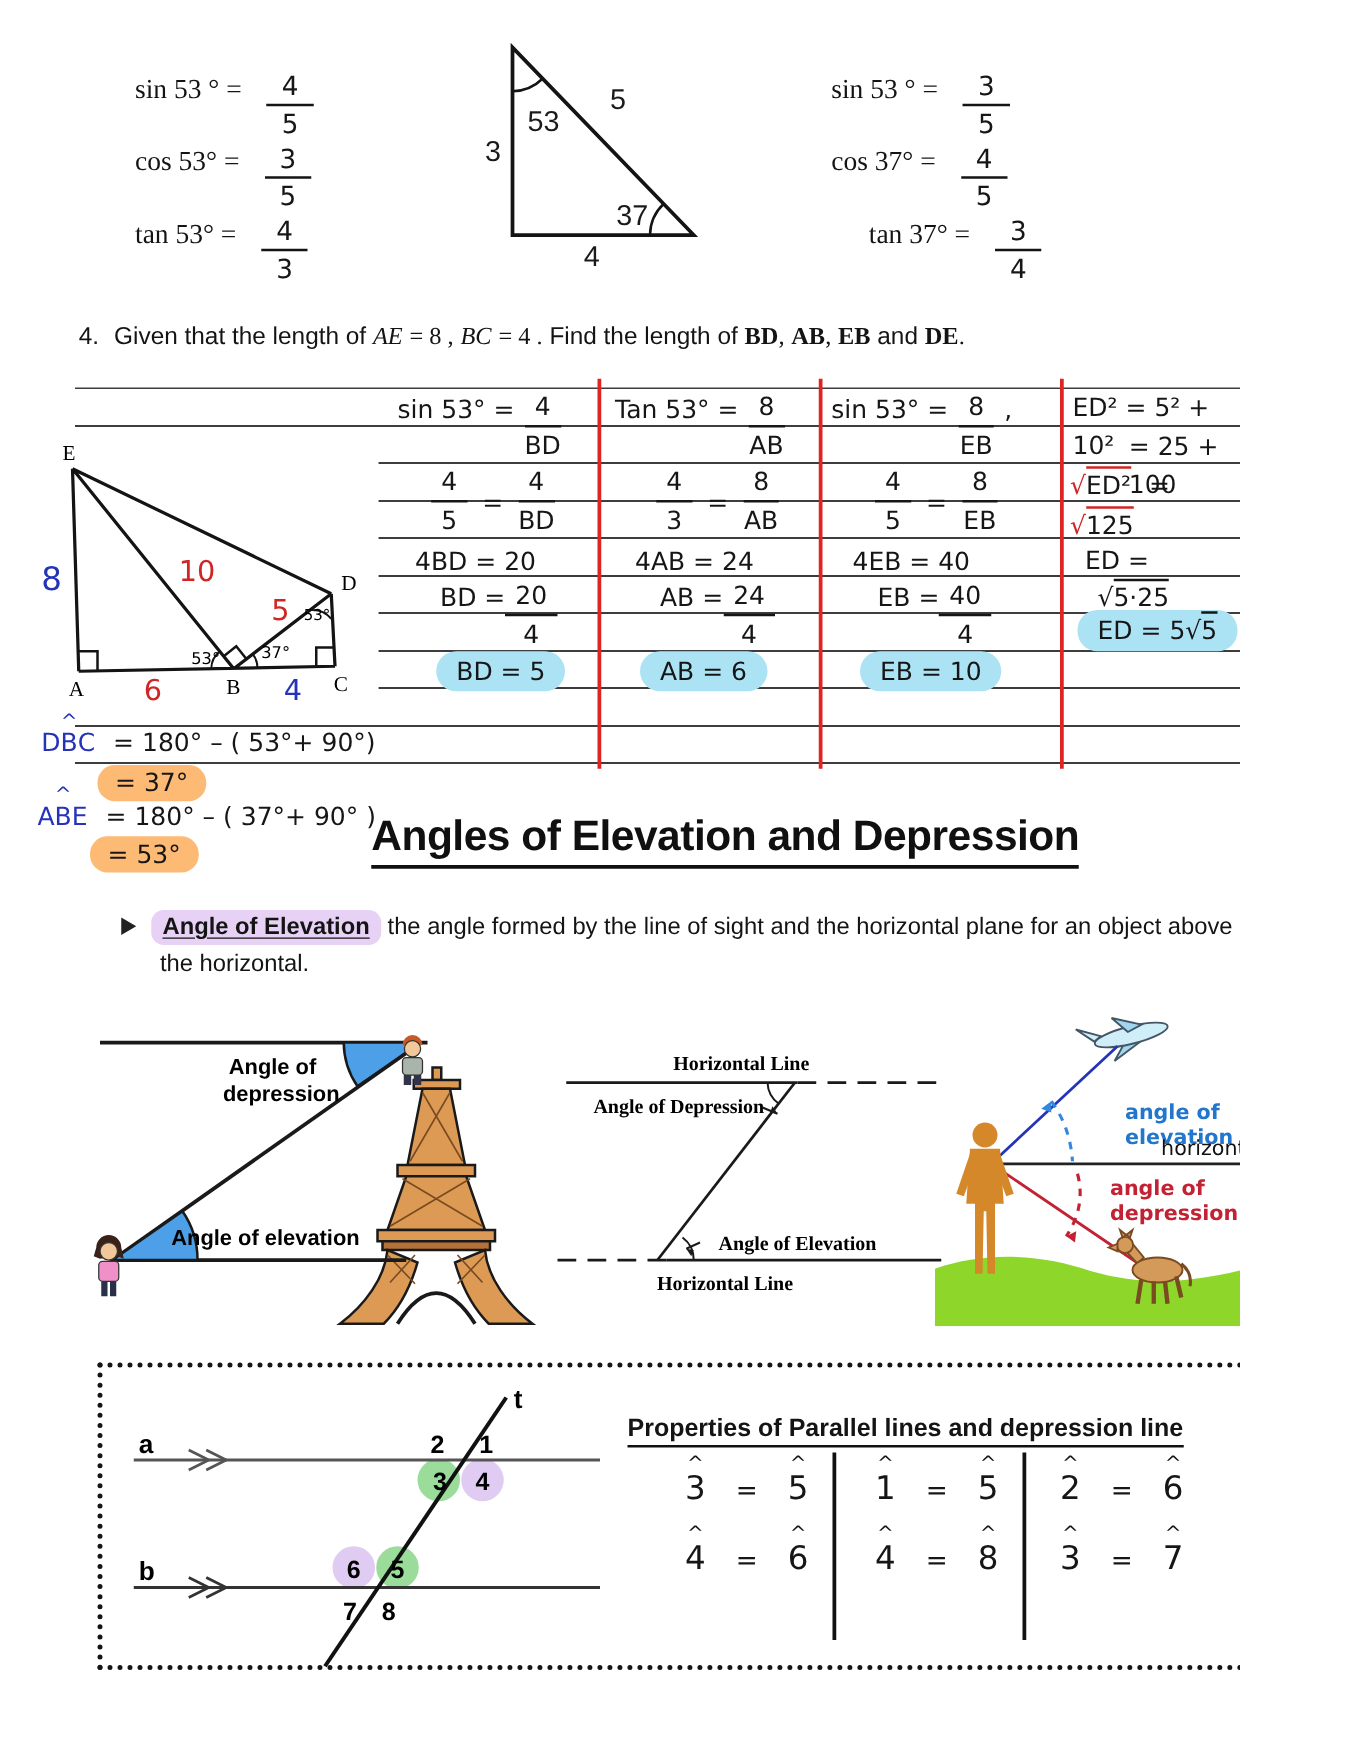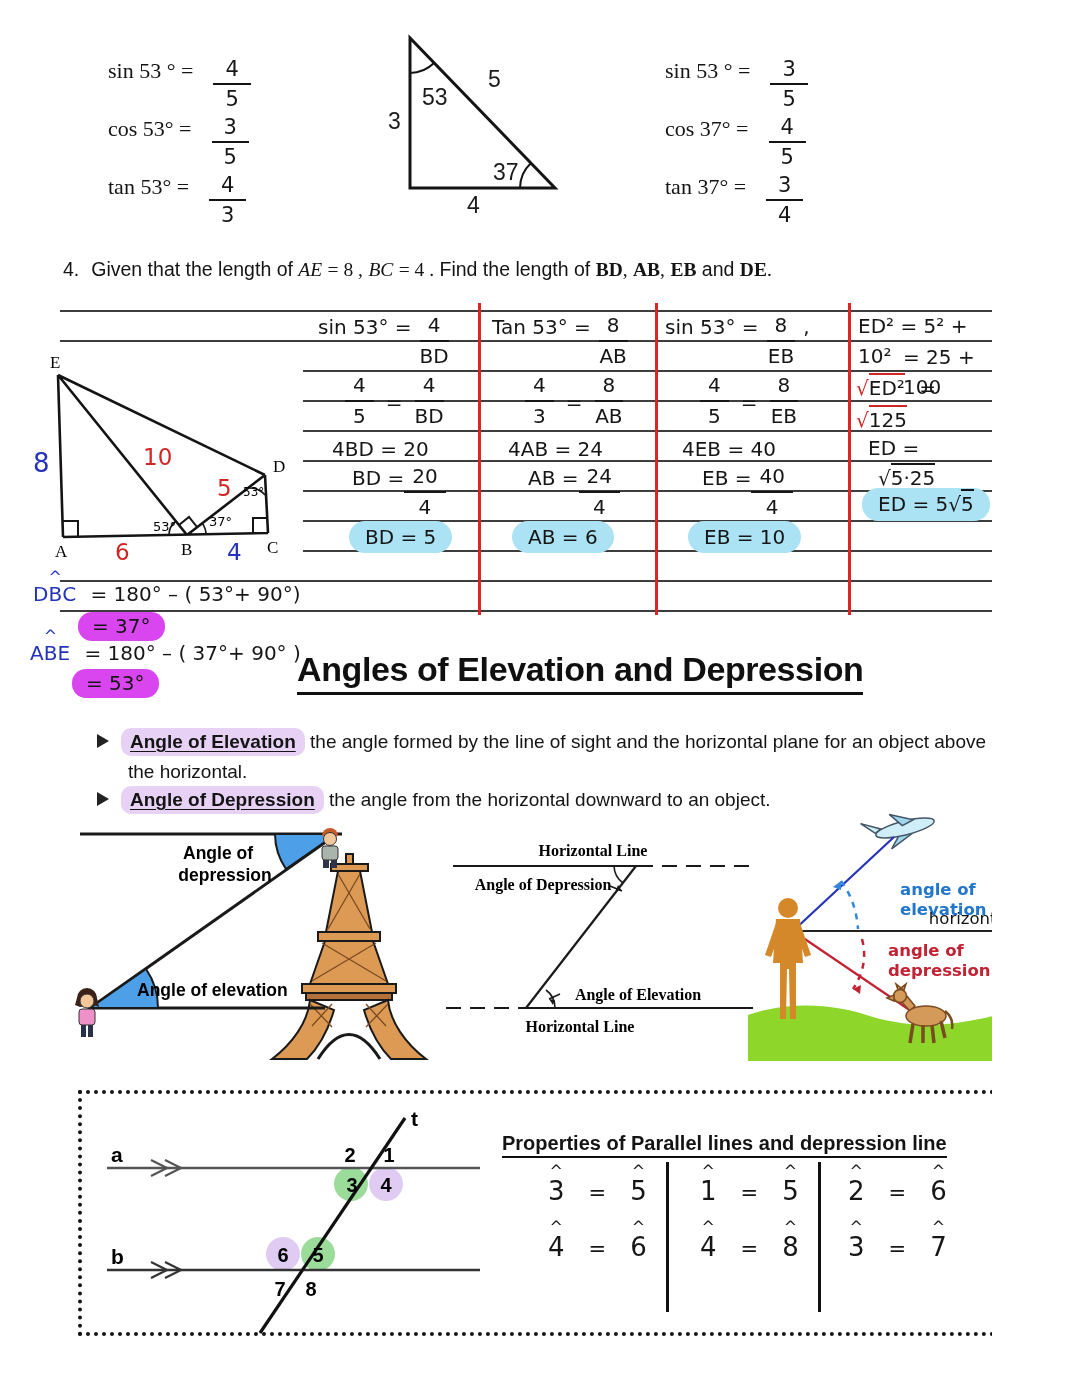--- a/index.html
+++ b/index.html
@@ -25,21 +25,21 @@
   .w{position:absolute;font-family:"DejaVu Sans",sans-serif;font-size:20px;color:#161616;}
   .headrow{display:flex;align-items:flex-start;gap:8px;}
   .headrow .lab{line-height:30px;}
   .wfrac .n{display:block;text-align:center;padding:0 8px 1px;border-bottom:2.5px solid #161616;line-height:27px;}
   .wfrac .d{display:block;text-align:center;line-height:29px;}
   .fraceq{display:flex;align-items:center;gap:12px;}
   .eqmid{line-height:56px;}
   .solrow{display:flex;align-items:flex-start;}
   .solrow .lab{line-height:30px;}
   .hl-cyan{background:#abe3f4;border-radius:16px;padding:3px 16px;display:inline-block;}
-  .hl-green{background:#d946ef;border-radius:14px;padding:2px 14px;display:inline-block;}
+  .hl-green{background:#fdba74;border-radius:14px;padding:2px 14px;display:inline-block;}
   .hl-purple{background:#e7d2f6;border-radius:10px;padding:1px 9px;display:inline-block;}
   .radbar-r{border-top:2.5px solid #d02525;padding-top:1px;}
   .radbar-k{border-top:2.5px solid #161616;padding-top:1px;}
   
   .hatwrap{position:relative;display:inline-block;}
   .hatmark{position:absolute;top:-13px;left:50%;transform:translateX(-50%);
            font-size:16px;line-height:1;}
   
   #heading{font-size:34px;font-weight:bold;letter-spacing:-0.4px;color:#101010;
            border-bottom:3.5px solid #101010;padding-bottom:3px;}
@@ -104,21 +104,21 @@
         <span class="d">5</span>
       </span>
   </div>
   <div class="abs trigrow" style="left:665px;top:114px">
     <span class="serif tlabel">cos 37° =</span>
     <span class="frac hw">
         <span class="n">4</span>
         <span class="d">5</span>
       </span>
   </div>
-  <div class="abs trigrow" style="left:665px;top:172px">
+  <div class="abs trigrow" style="left:695px;top:172px">
     <span class="serif tlabel">tan 37° =</span>
     <span class="frac hw">
         <span class="n">3</span>
         <span class="d">4</span>
       </span>
   </div>
 
   <div class="abs" style="left:63px;top:258px;width:980px;font-size:19.5px">
     <span style="margin-right:12px">4.</span><span>Given that the length of</span>
     <span class="serif" style="font-style:italic">AE</span>
@@ -274,25 +274,20 @@
   <div class="w hl-green" style="left:72px;top:669px;font-size:20px;line-height:25px">=  53°</div>
 
   <div id="heading" class="abs" style="left:297px;top:650px">Angles of Elevation and Depression</div>
 
   <div class="abs bullet" style="left:97px;top:728px;width:940px">
     <span class="tri-icon"></span>
     <span><span class="hl-purple term">Angle of Elevation</span>
       <span>the angle formed by the line of sight and the horizontal plane for an object above</span></span>
   </div>
   <div class="abs" style="left:128px;top:761px;font-size:19px">the horizontal.</div>
-  <div class="abs bullet" style="left:97px;top:786px;width:940px">
-    <span class="tri-icon"></span>
-    <span><span class="hl-purple term">Angle of Depression</span>
-      <span>the angle from the horizontal downward to an object.</span></span>
-  </div>
 
   <svg class="abs" style="left:60px;top:812px" width="395" height="255" viewBox="0 0 395 255">
 
     <g stroke="#1a1a1a" stroke-width="2" fill="#dc9a55">
       <rect x="286" y="42" width="7" height="10"></rect>
       <rect x="271" y="52" width="37" height="7"></rect>
       <path d="M278,59 L300,59 L312,120 L266,120 Z"></path>
       <rect x="258" y="120" width="62" height="9"></rect>
       <path d="M265,129 L313,129 L328,172 L250,172 Z"></path>
       <rect x="242" y="172" width="94" height="9"></rect>

